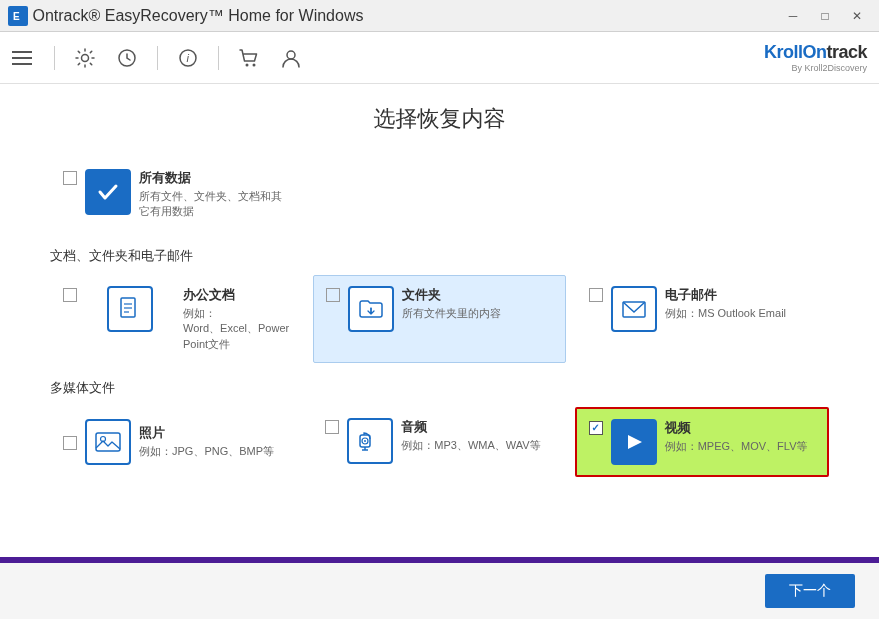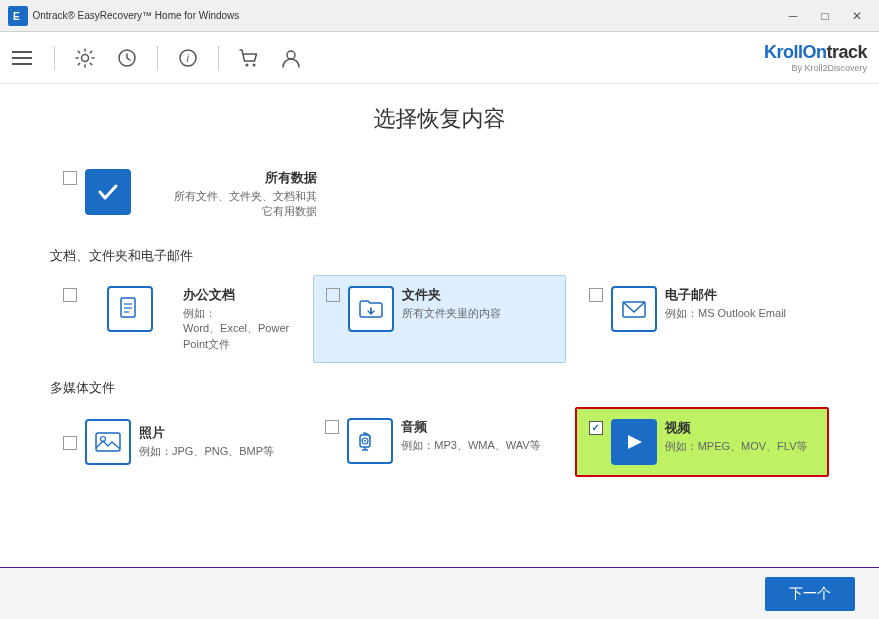--- a/index.html
+++ b/index.html
@@ -34,21 +34,21 @@
       background: #1a6cc4;
       border-radius: 2px;
       display: flex;
       align-items: center;
       justify-content: center;
       color: white;
       font-size: 11px;
       font-weight: bold;
     }
     .title-bar-text {
-      font-size: 10px;
+      font-size: 16px;
       color: #333;
     }
     .title-bar-controls {
       display: flex;
       gap: 4px;
     }
     .title-bar-btn {
       width: 28px;
       height: 20px;
       display: flex;
@@ -228,23 +228,23 @@
     }
     .card-desc {
       font-size: 11px;
       color: #666;
       line-height: 1.4;
       word-break: break-all;
     }
 
     
     .bottom-bar {
-      height: 52px;
+      height: 62px;
       background: #f5f5f5;
-      border-top: 1px solid #4c1d95;
+      border-top: 6px solid #4c1d95;
       display: flex;
       align-items: center;
       justify-content: flex-end;
       padding: 0 24px;
       flex-shrink: 0;
     }
     .next-btn {
       background: #1a6cc4;
       color: white;
       border: none;
@@ -329,21 +329,21 @@
       <span class="brand-sub">By Kroll2Discovery</span>
     </div>
   </div>
 </div>
 
 <div class="main-content">
   <h1 class="page-title">选择恢复内容</h1>
 
   <div class="section-area">
     <div class="card-row">
-      <div class="card-item" style="max-width:280px;text-align:right;">
+      <div class="card-item" style="max-width:280px;">
         <div class="card-checkbox"></div>
         <div class="card-icon filled">
           <svg viewBox="0 0 28 28" fill="none">
             <polyline points="6,14 11,20 22,8" stroke="white" stroke-width="3" stroke-linecap="round" stroke-linejoin="round"></polyline>
           </svg>
         </div>
         <div class="card-text">
           <div class="card-title">所有数据</div>
           <div class="card-desc">所有文件、文件夹、文档和其<br>它有用数据</div>
         </div>

